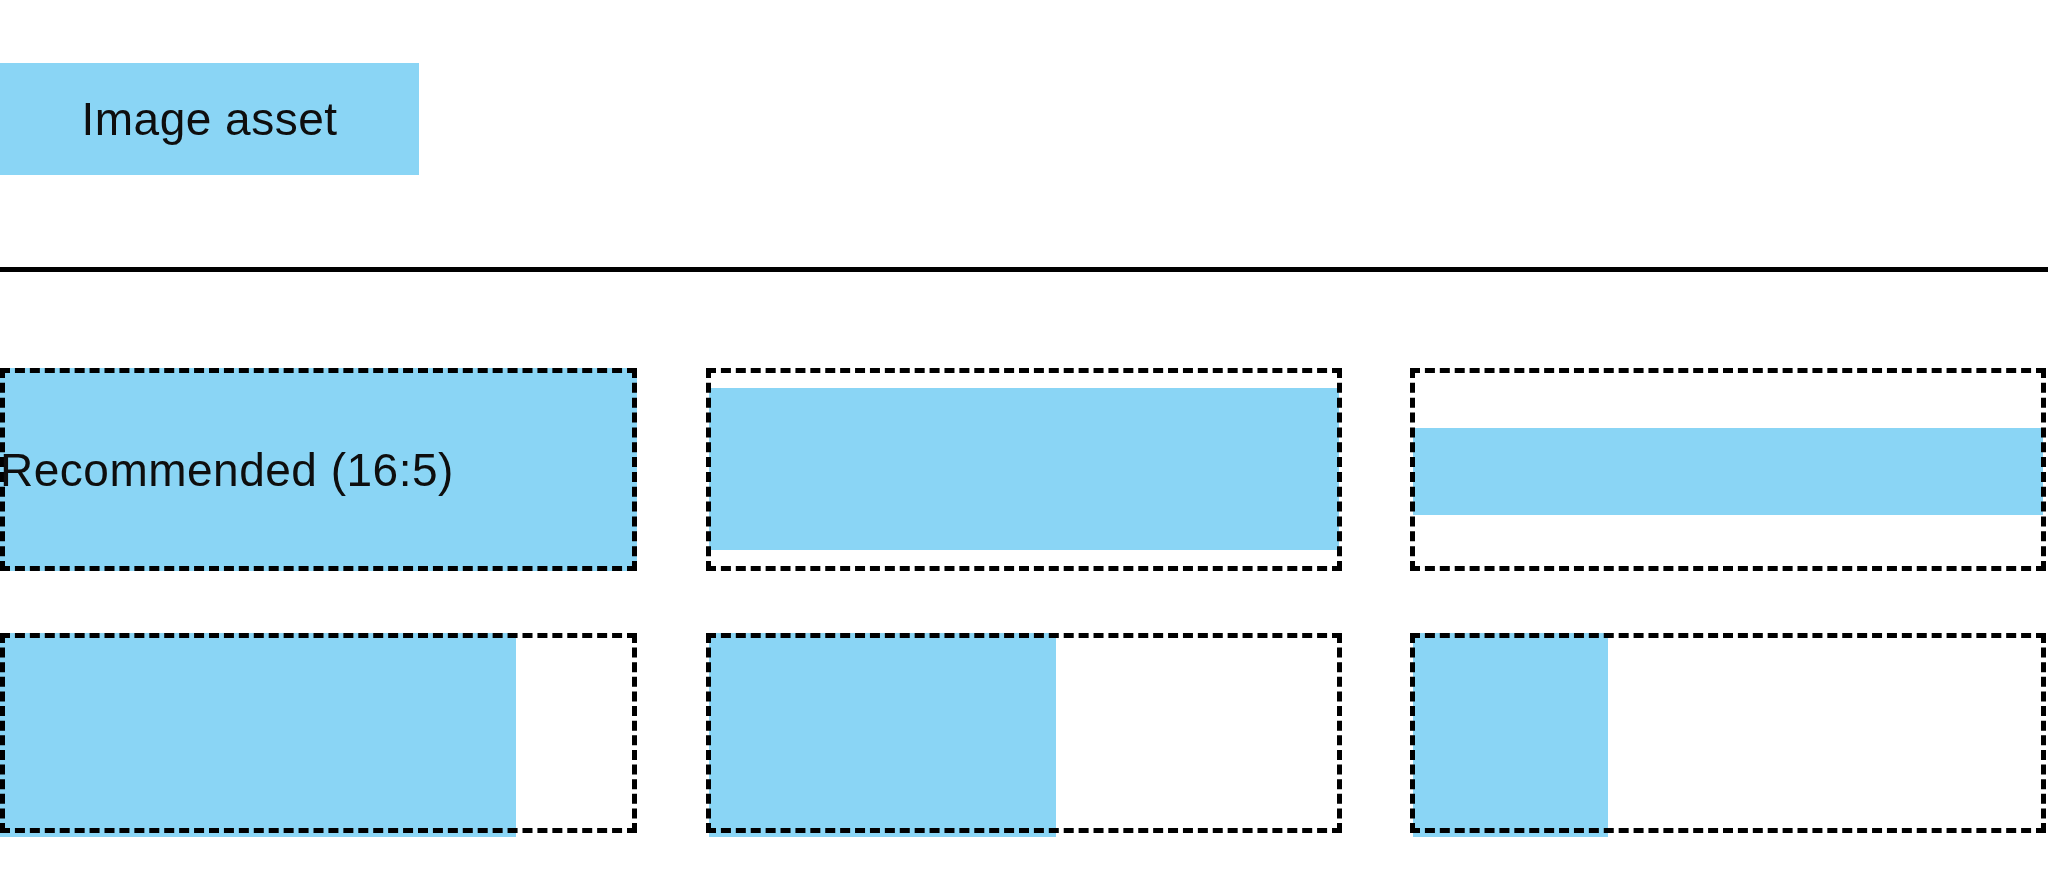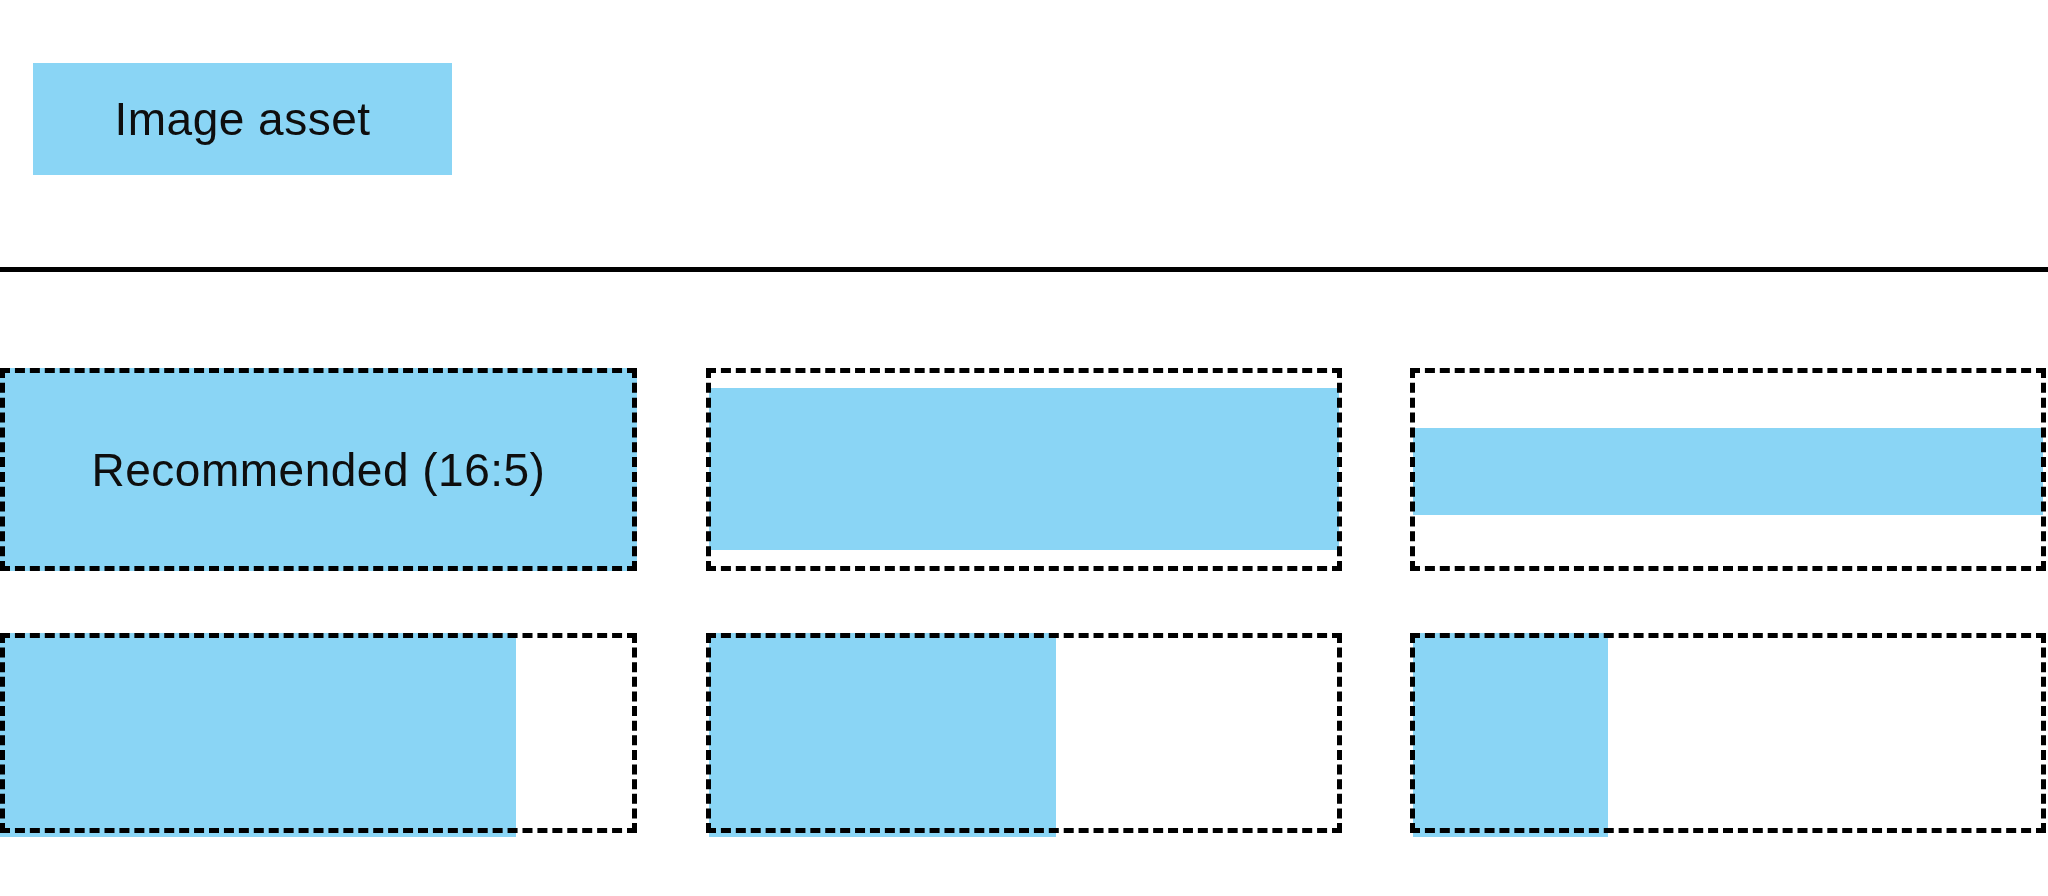--- a/index.html
+++ b/index.html
@@ -22,21 +22,21 @@
     letter-spacing: 0.5px;
     white-space: nowrap;
     color: var(--text, #0e0e0e);
   }
   
   .legend-asset-swatch {
     position: absolute;
     left: 0; top: 63px;
     width: 419px; height: 112px;
     background: var(--asset-fill, #8ad5f5);
-    display: flex; align-items: center; justify-content: center; margin-left: 33px;
+    display: flex; align-items: center; justify-content: center;
   }
   .legend-header-space {
     position: absolute;
     left: 457px; top: 64px;
     width: 906px; height: 110px;
     box-sizing: border-box;
     border: 5px dashed var(--outline, #000);
     display: flex; align-items: center; justify-content: center;
     background: transparent;
   }
@@ -62,21 +62,21 @@
     inset: 0;
     box-sizing: border-box;
     border: 5px dashed var(--outline, #000);
     z-index: 2;
     pointer-events: none;
   }
   .ex-box .ex-label {
     position: absolute;
     inset: 0;
     z-index: 3;
-    display: flex; align-items: center; justify-content: center;
+    display: flex; align-items: center; justify-content: flex-start;
   }
   
   .r1 { top: 368px; height: 203px; }
   .r2 { top: 633px; height: 200px; }
   .c1 { left: 0;      width: 637px; }
   .c2 { left: 706px;  width: 636px; }
   .c3 { left: 1410px; width: 636px; }
 </style>
 </head>
 <body>

